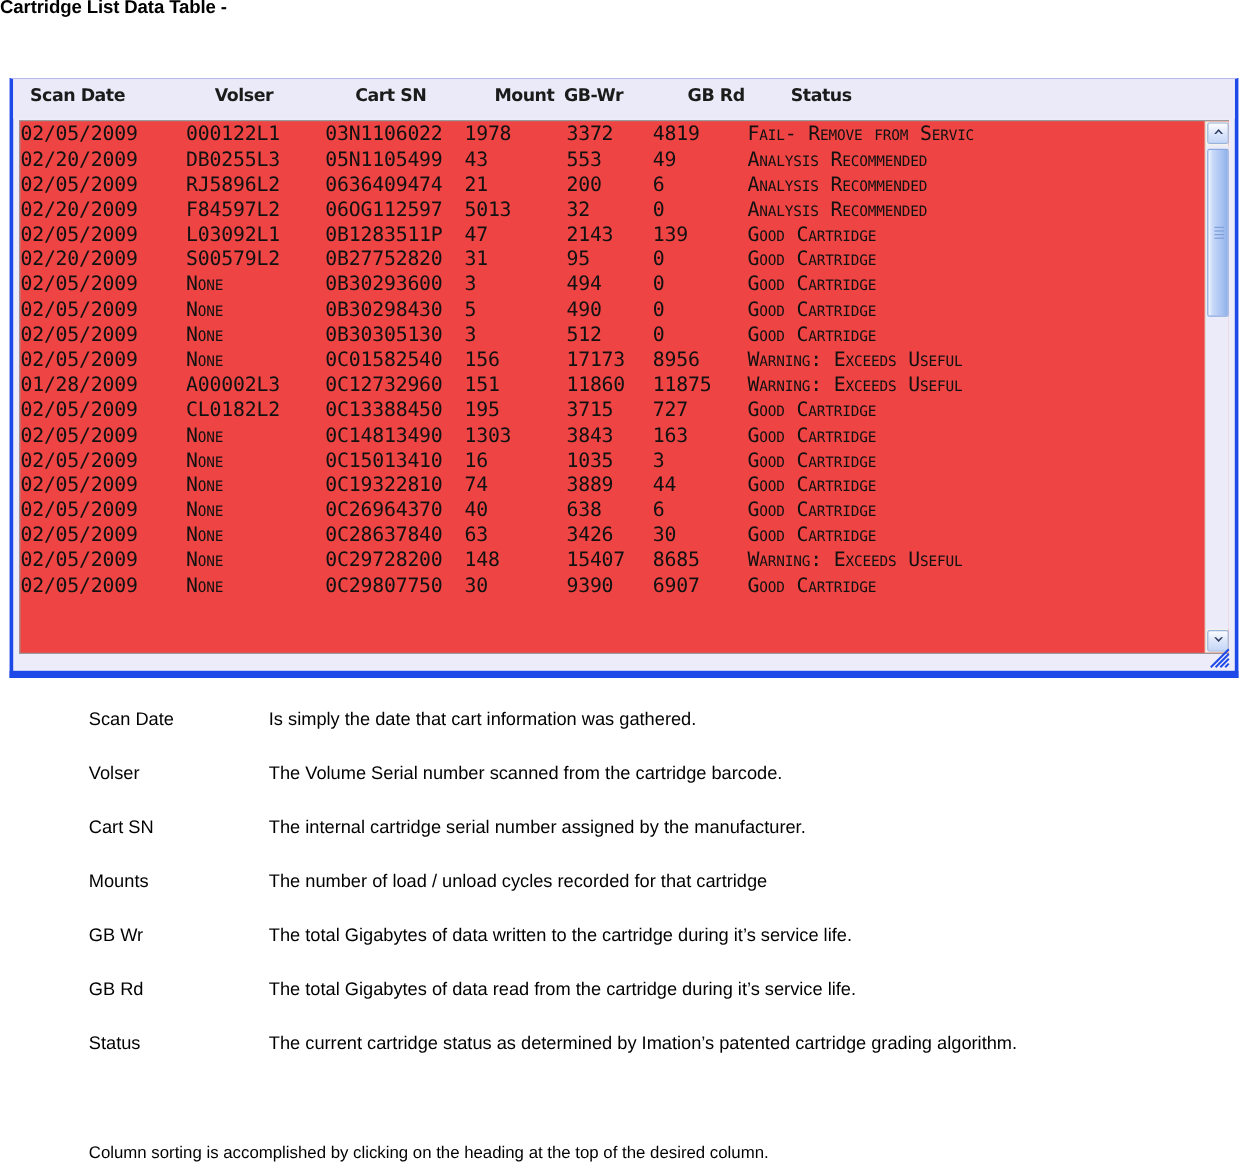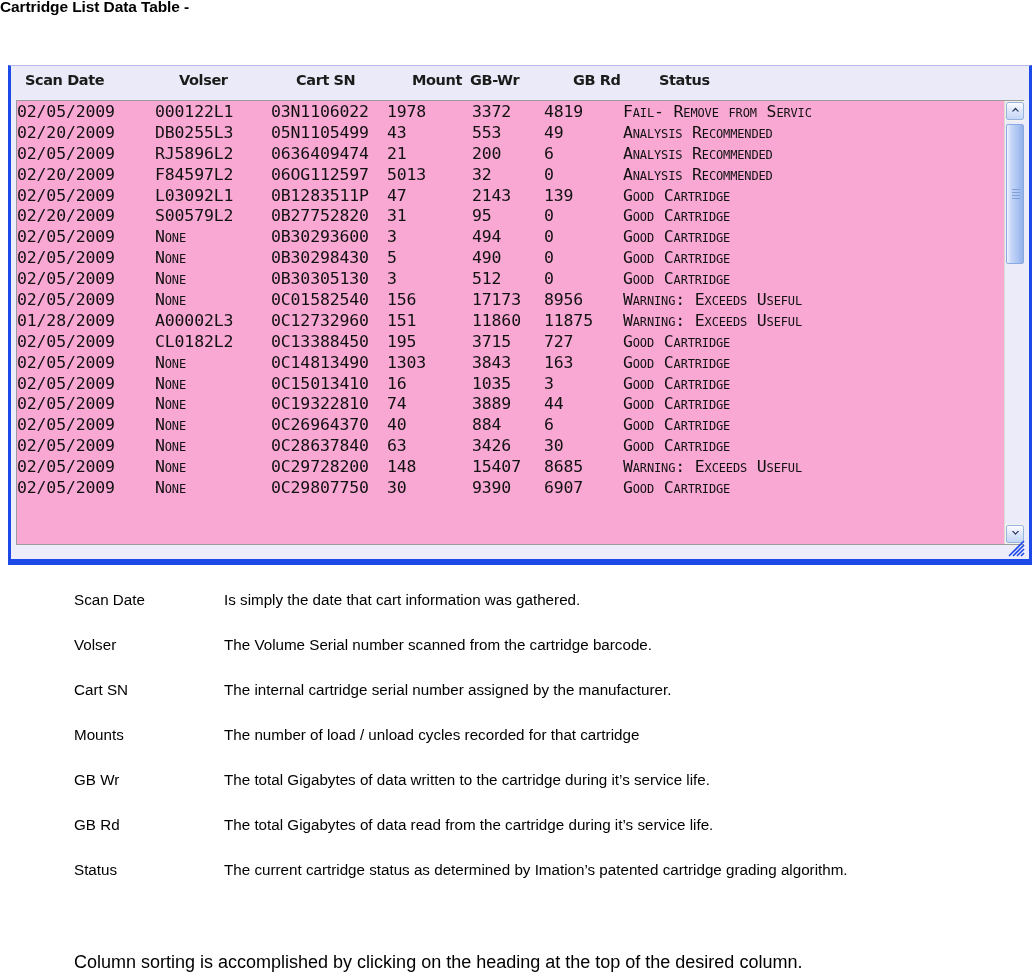--- a/index.html
+++ b/index.html
@@ -69,21 +69,21 @@
   .ch-gbrd     { left: 562px; }
   .ch-status   { left: 648px; }
 
   
   .grid-wrap {
     position: absolute;
     left: 5px;
     top: 34px;
     width: 1008px;
     height: 445px;
-    background: #f9a8d4;
+    background: #ef4444;
     border: 1px solid #9a9a9a;
     border-right: none;
     display: flex;
     overflow: hidden;
   }
 
   .grid-rows {
     flex: 1 1 auto;
     overflow: hidden;
     padding-top: 1px;
@@ -195,21 +195,21 @@
     white-space: nowrap;
   }
   .def-desc {
     margin-left: 150px;
     padding-right: 10px;
   }
   .closing-note {
     position: absolute;
     left: 74px;
     top: 952px;
-    font-size: 18px;
+    font-size: 14px;
     color: #000000;
     white-space: nowrap;
   }
 </style>
 </head>
 <body>
 
 <div id="page">
 
   <div class="doc-title">Cartridge List Data Table -</div>
@@ -237,21 +237,21 @@
           <div class="row"><span class="c-date">02/20/2009</span><span class="c-vol">S00579L2</span><span class="c-sn">0B27752820</span><span class="c-mount">31</span><span class="c-wr">95</span><span class="c-rd">0</span><span class="c-status">Good Cartridge</span></div>
           <div class="row"><span class="c-date">02/05/2009</span><span class="c-vol">None</span><span class="c-sn">0B30293600</span><span class="c-mount">3</span><span class="c-wr">494</span><span class="c-rd">0</span><span class="c-status">Good Cartridge</span></div>
           <div class="row"><span class="c-date">02/05/2009</span><span class="c-vol">None</span><span class="c-sn">0B30298430</span><span class="c-mount">5</span><span class="c-wr">490</span><span class="c-rd">0</span><span class="c-status">Good Cartridge</span></div>
           <div class="row"><span class="c-date">02/05/2009</span><span class="c-vol">None</span><span class="c-sn">0B30305130</span><span class="c-mount">3</span><span class="c-wr">512</span><span class="c-rd">0</span><span class="c-status">Good Cartridge</span></div>
           <div class="row"><span class="c-date">02/05/2009</span><span class="c-vol">None</span><span class="c-sn">0C01582540</span><span class="c-mount">156</span><span class="c-wr">17173</span><span class="c-rd">8956</span><span class="c-status">Warning: Exceeds Useful</span></div>
           <div class="row"><span class="c-date">01/28/2009</span><span class="c-vol">A00002L3</span><span class="c-sn">0C12732960</span><span class="c-mount">151</span><span class="c-wr">11860</span><span class="c-rd">11875</span><span class="c-status">Warning: Exceeds Useful</span></div>
           <div class="row"><span class="c-date">02/05/2009</span><span class="c-vol">CL0182L2</span><span class="c-sn">0C13388450</span><span class="c-mount">195</span><span class="c-wr">3715</span><span class="c-rd">727</span><span class="c-status">Good Cartridge</span></div>
           <div class="row"><span class="c-date">02/05/2009</span><span class="c-vol">None</span><span class="c-sn">0C14813490</span><span class="c-mount">1303</span><span class="c-wr">3843</span><span class="c-rd">163</span><span class="c-status">Good Cartridge</span></div>
           <div class="row"><span class="c-date">02/05/2009</span><span class="c-vol">None</span><span class="c-sn">0C15013410</span><span class="c-mount">16</span><span class="c-wr">1035</span><span class="c-rd">3</span><span class="c-status">Good Cartridge</span></div>
           <div class="row"><span class="c-date">02/05/2009</span><span class="c-vol">None</span><span class="c-sn">0C19322810</span><span class="c-mount">74</span><span class="c-wr">3889</span><span class="c-rd">44</span><span class="c-status">Good Cartridge</span></div>
-          <div class="row"><span class="c-date">02/05/2009</span><span class="c-vol">None</span><span class="c-sn">0C26964370</span><span class="c-mount">40</span><span class="c-wr">884</span><span class="c-rd">6</span><span class="c-status">Good Cartridge</span></div>
+          <div class="row"><span class="c-date">02/05/2009</span><span class="c-vol">None</span><span class="c-sn">0C26964370</span><span class="c-mount">40</span><span class="c-wr">638</span><span class="c-rd">6</span><span class="c-status">Good Cartridge</span></div>
           <div class="row"><span class="c-date">02/05/2009</span><span class="c-vol">None</span><span class="c-sn">0C28637840</span><span class="c-mount">63</span><span class="c-wr">3426</span><span class="c-rd">30</span><span class="c-status">Good Cartridge</span></div>
           <div class="row"><span class="c-date">02/05/2009</span><span class="c-vol">None</span><span class="c-sn">0C29728200</span><span class="c-mount">148</span><span class="c-wr">15407</span><span class="c-rd">8685</span><span class="c-status">Warning: Exceeds Useful</span></div>
           <div class="row"><span class="c-date">02/05/2009</span><span class="c-vol">None</span><span class="c-sn">0C29807750</span><span class="c-mount">30</span><span class="c-wr">9390</span><span class="c-rd">6907</span><span class="c-status">Good Cartridge</span></div>
         </div>
 
       <div class="scrollbar">
         <div class="sb-btn sb-up">
           <svg width="9" height="6" viewBox="0 0 9 6">
             <path d="M4.5 0.6 L8.2 4.6 L6.6 4.6 L4.5 2.4 L2.4 4.6 L0.8 4.6 Z" fill="#2b3a5c"></path>
           </svg>

